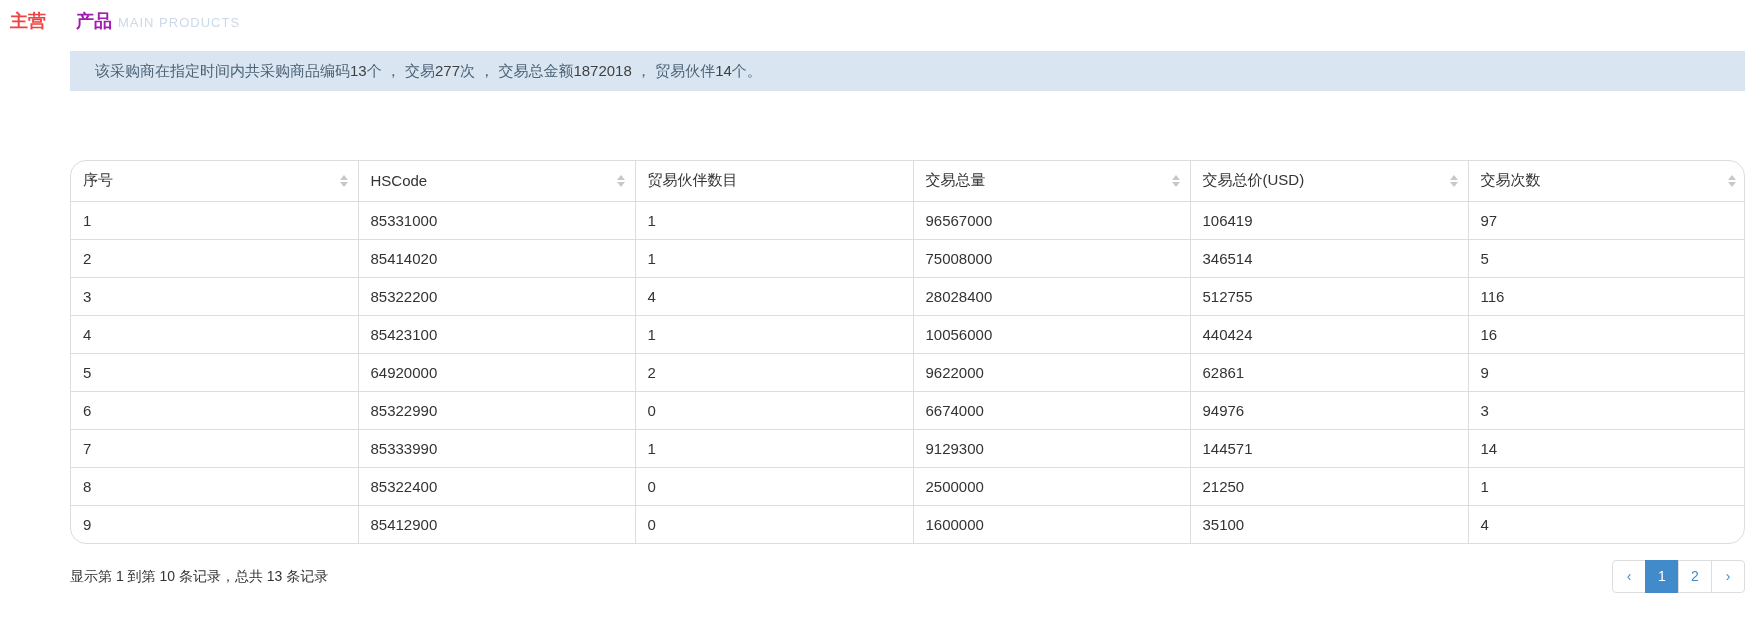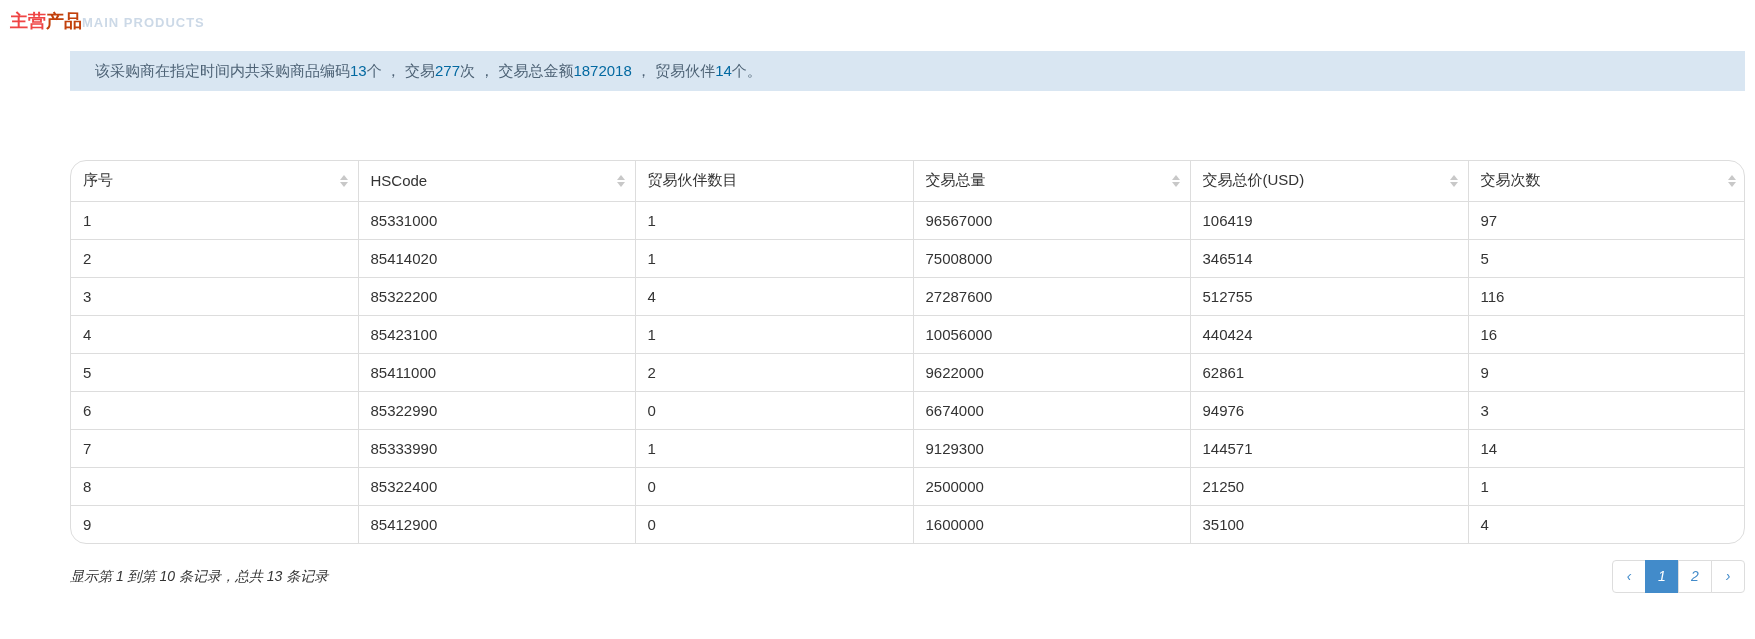--- a/index.html
+++ b/index.html
@@ -6,30 +6,30 @@
   html,body { margin:0; padding:0; background:#fff; }
   body {
     width:1755px; height:639px; overflow:hidden;
     font-family:"Liberation Sans","DejaVu Sans",sans-serif;
     color:#333;
   }
 
   
   .title-bar { margin:8px 0 0 10px; line-height:26px; font-size:18px; font-weight:bold; white-space:nowrap; }
   .title-zh-hl { color:#ef4444; }
-  .title-zh    { color:#c2410c; }
-  .title-en    { color:#ccd9e7; font-size:13px; font-weight:bold; letter-spacing:1px; }
+  .title-zh    { color:#a21caf;margin-left:30px; }
+  .title-en    { color:#ccd9e7; font-size:13px; font-weight:normal; margin-left:6px; letter-spacing:1px; }
 
   
   .banner {
     margin:15px 0 0 70px; width:1675px; height:40px;
     background:#d9e6f2; display:flex; align-items:center;
     padding:0 25px; font-size:15px; color:#4d6275;
   }
-  .banner .hl { color:#0369a1; }
+  .banner .hl { color:#404040; }
 
   
   .table-wrap {
     margin:69px 0 0 70px; width:1675px;
     border:1px solid #ddd; border-radius:16px; overflow:hidden;
     background:#fff;
   }
   table { width:100%; border-collapse:collapse; table-layout:fixed; font-size:15px; }
   th, td { text-align:left; padding:0 12px; overflow:hidden; white-space:nowrap; }
   th { position:relative; height:40px; font-weight:normal; color:#333; }
@@ -39,21 +39,21 @@
   .sort-icon {
     position:absolute; right:10px; top:50%; transform:translateY(-50%);
     display:flex; flex-direction:column; align-items:center; gap:2px;
   }
   .caret-up   { width:0; height:0; border-left:4px solid transparent; border-right:4px solid transparent; border-bottom:5px solid #c8c8c8; }
   .caret-down { width:0; height:0; border-left:4px solid transparent; border-right:4px solid transparent; border-top:5px solid #c8c8c8; }
 
   
   .footer-row {
     margin:16px 10px 0 70px; width:1675px;
-    display:flex; justify-content:space-between; align-items:center;font-style:italic;
+    display:flex; justify-content:space-between; align-items:center;
   }
   .footer-info { font-size:14px; color:#333; }
 
   .pagination { list-style:none; display:flex; margin:0; padding:0; }
   .pagination li a {
     display:block; min-width:34px; padding:0 8px; height:33px; line-height:31px;
     text-align:center; border:1px solid #ddd; margin-left:-1px;
     color:#428bca; background:#fff; text-decoration:none; font-size:14px; cursor:pointer;
   }
   .pagination li:first-child a { border-radius:4px 0 0 4px; margin-left:0; }
@@ -120,35 +120,35 @@
           <td>85414020</td>
           <td>1</td>
           <td>75008000</td>
           <td>346514</td>
           <td>5</td>
         </tr>
         <tr>
           <td>3</td>
           <td>85322200</td>
           <td>4</td>
-          <td>27287600</td>
+          <td>28028400</td>
           <td>512755</td>
           <td>116</td>
         </tr>
         <tr>
           <td>4</td>
           <td>85423100</td>
           <td>1</td>
           <td>10056000</td>
           <td>440424</td>
           <td>16</td>
         </tr>
         <tr>
           <td>5</td>
-          <td>85411000</td>
+          <td>64920000</td>
           <td>2</td>
           <td>9622000</td>
           <td>62861</td>
           <td>9</td>
         </tr>
         <tr>
           <td>6</td>
           <td>85322990</td>
           <td>0</td>
           <td>6674000</td>

